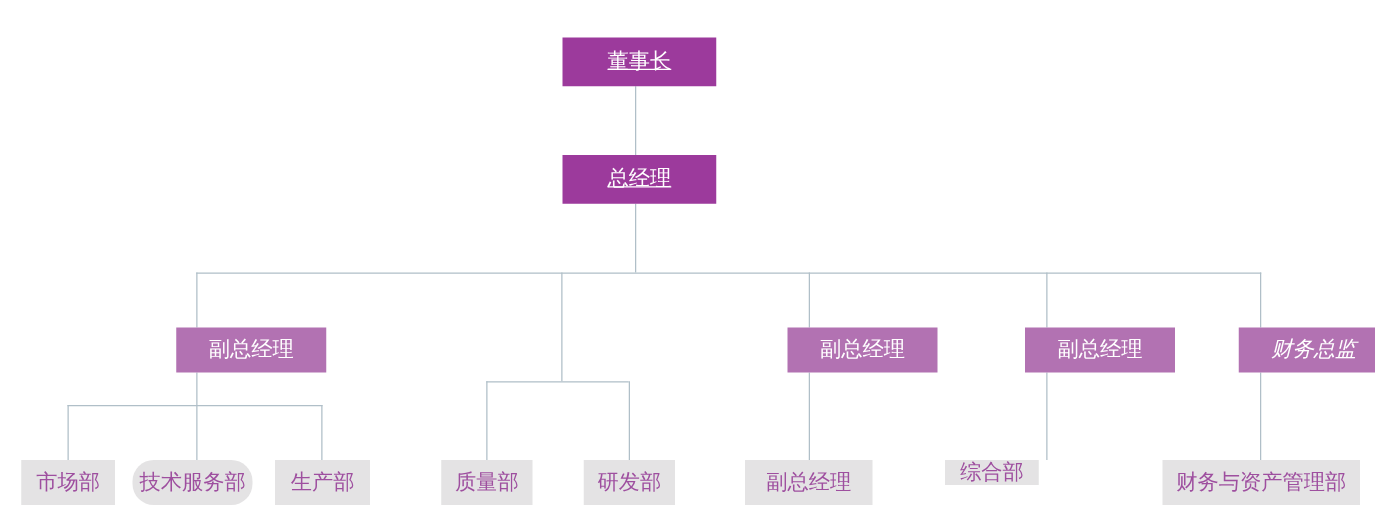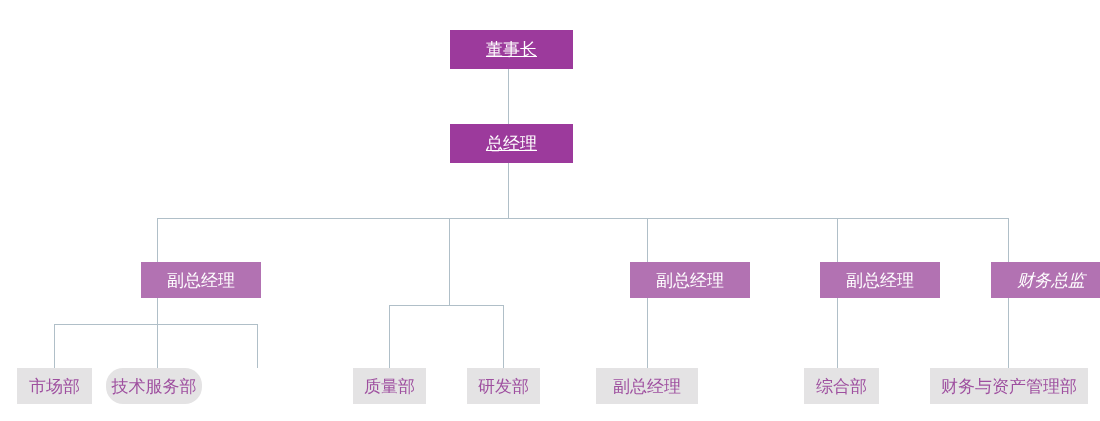--- a/index.html
+++ b/index.html
@@ -85,19 +85,20 @@
   <div class="node lvl-exec" style="left:450px; top:30px;  width:123px; height:39px;">董事长</div>
   <div class="node lvl-exec" style="left:450px; top:124px; width:123px; height:39px;">总经理</div>
 
   <div class="node lvl-mid" style="left:98px;  top:262px; width:120px; height:36px;">副总经理</div>
   <div class="node lvl-mid" style="left:587px; top:262px; width:120px; height:36px;">副总经理</div>
   <div class="node lvl-mid" style="left:777px; top:262px; width:120px; height:36px;">副总经理</div>
   <div class="node lvl-mid" style="left:948px; top:262px; width:120px; height:36px;font-style:italic;">财务总监</div>
 
   <div class="node lvl-leaf" style="left:17px;  top:368px; width:75px;  height:36px;">市场部</div>
   <div class="node lvl-leaf" style="left:106px; top:368px; width:96px;  height:36px;border-radius:17px;">技术服务部</div>
+  <div class="node lvl-leaf" style="left:220px; top:368px; width:76px;  height:36px;">生产部</div>
   <div class="node lvl-leaf" style="left:467px; top:368px; width:73px;  height:36px;">研发部</div>
   <div class="node lvl-leaf" style="left:353px; top:368px; width:73px;  height:36px;">质量部</div>
   <div class="node lvl-leaf" style="left:596px; top:368px; width:102px; height:36px;">副总经理</div>
-  <div class="node lvl-leaf" style="left:804px; top:368px; width:75px;  height:36px;">综合部</div>
+  <div class="node lvl-leaf" style="left:756px; top:368px; width:75px;  height:20px;">综合部</div>
   <div class="node lvl-leaf" style="left:930px; top:368px; width:158px; height:36px;">财务与资产管理部</div>
 
 </div>
 
 </body></html>

